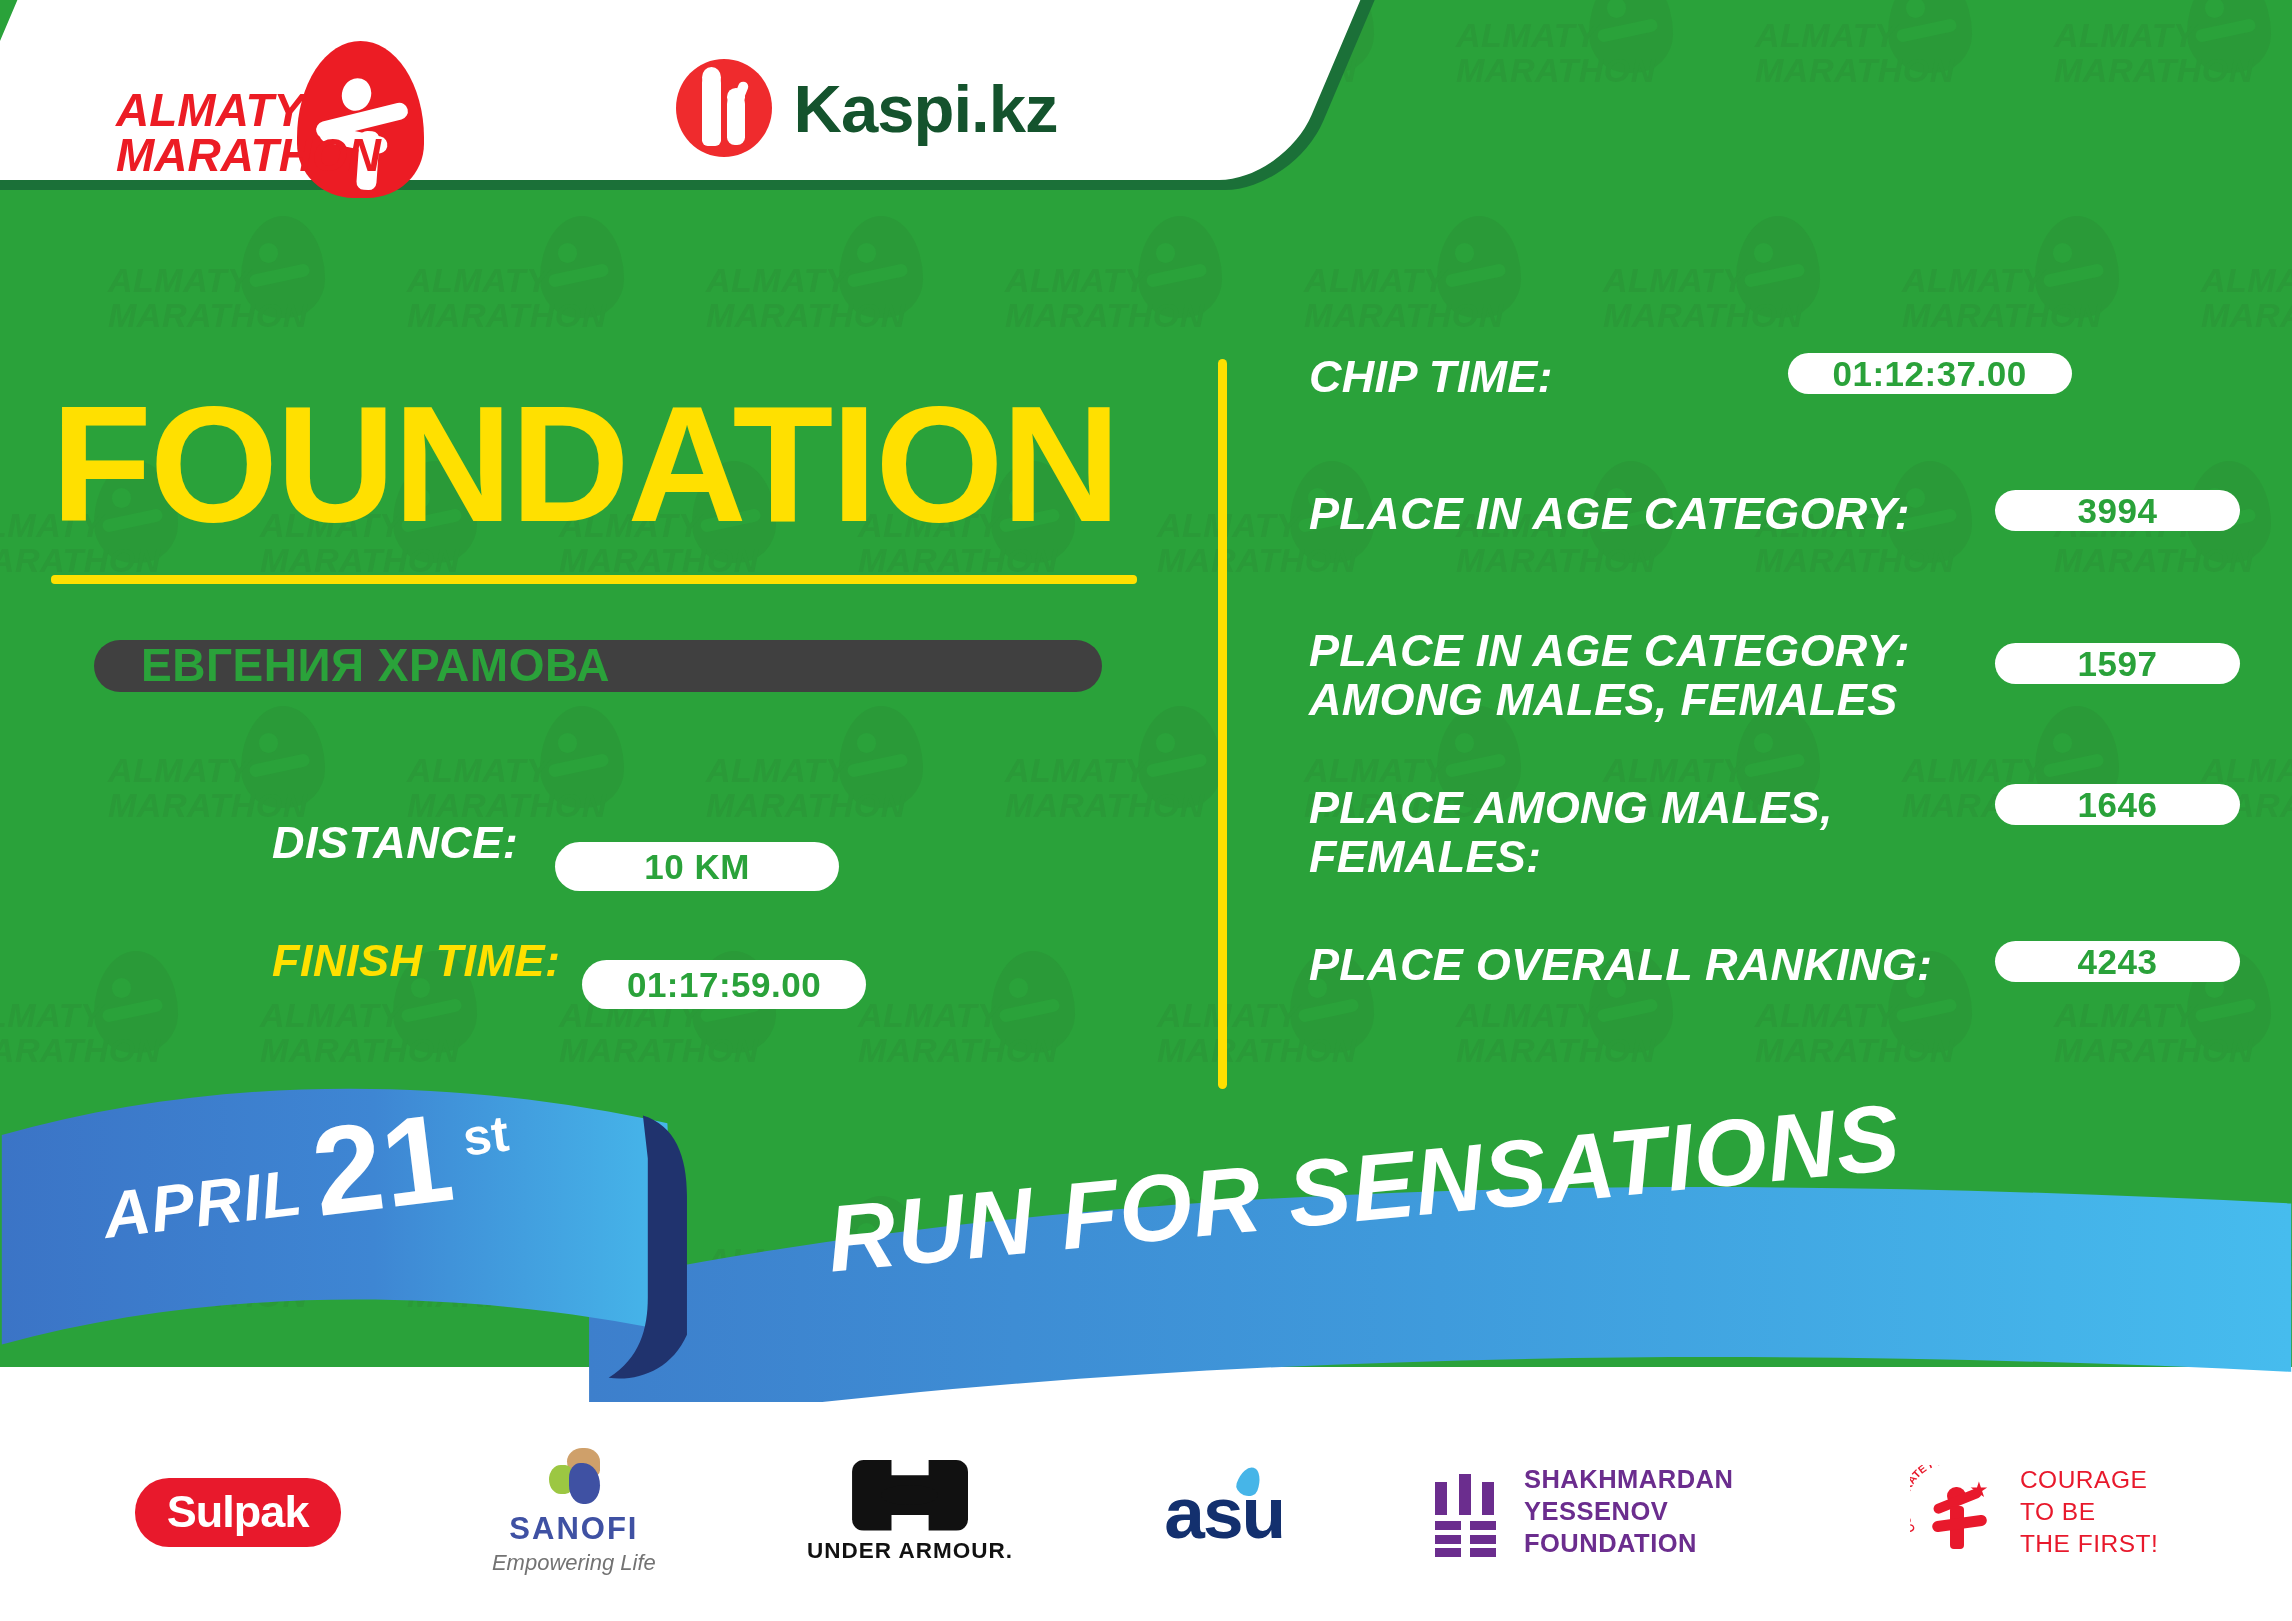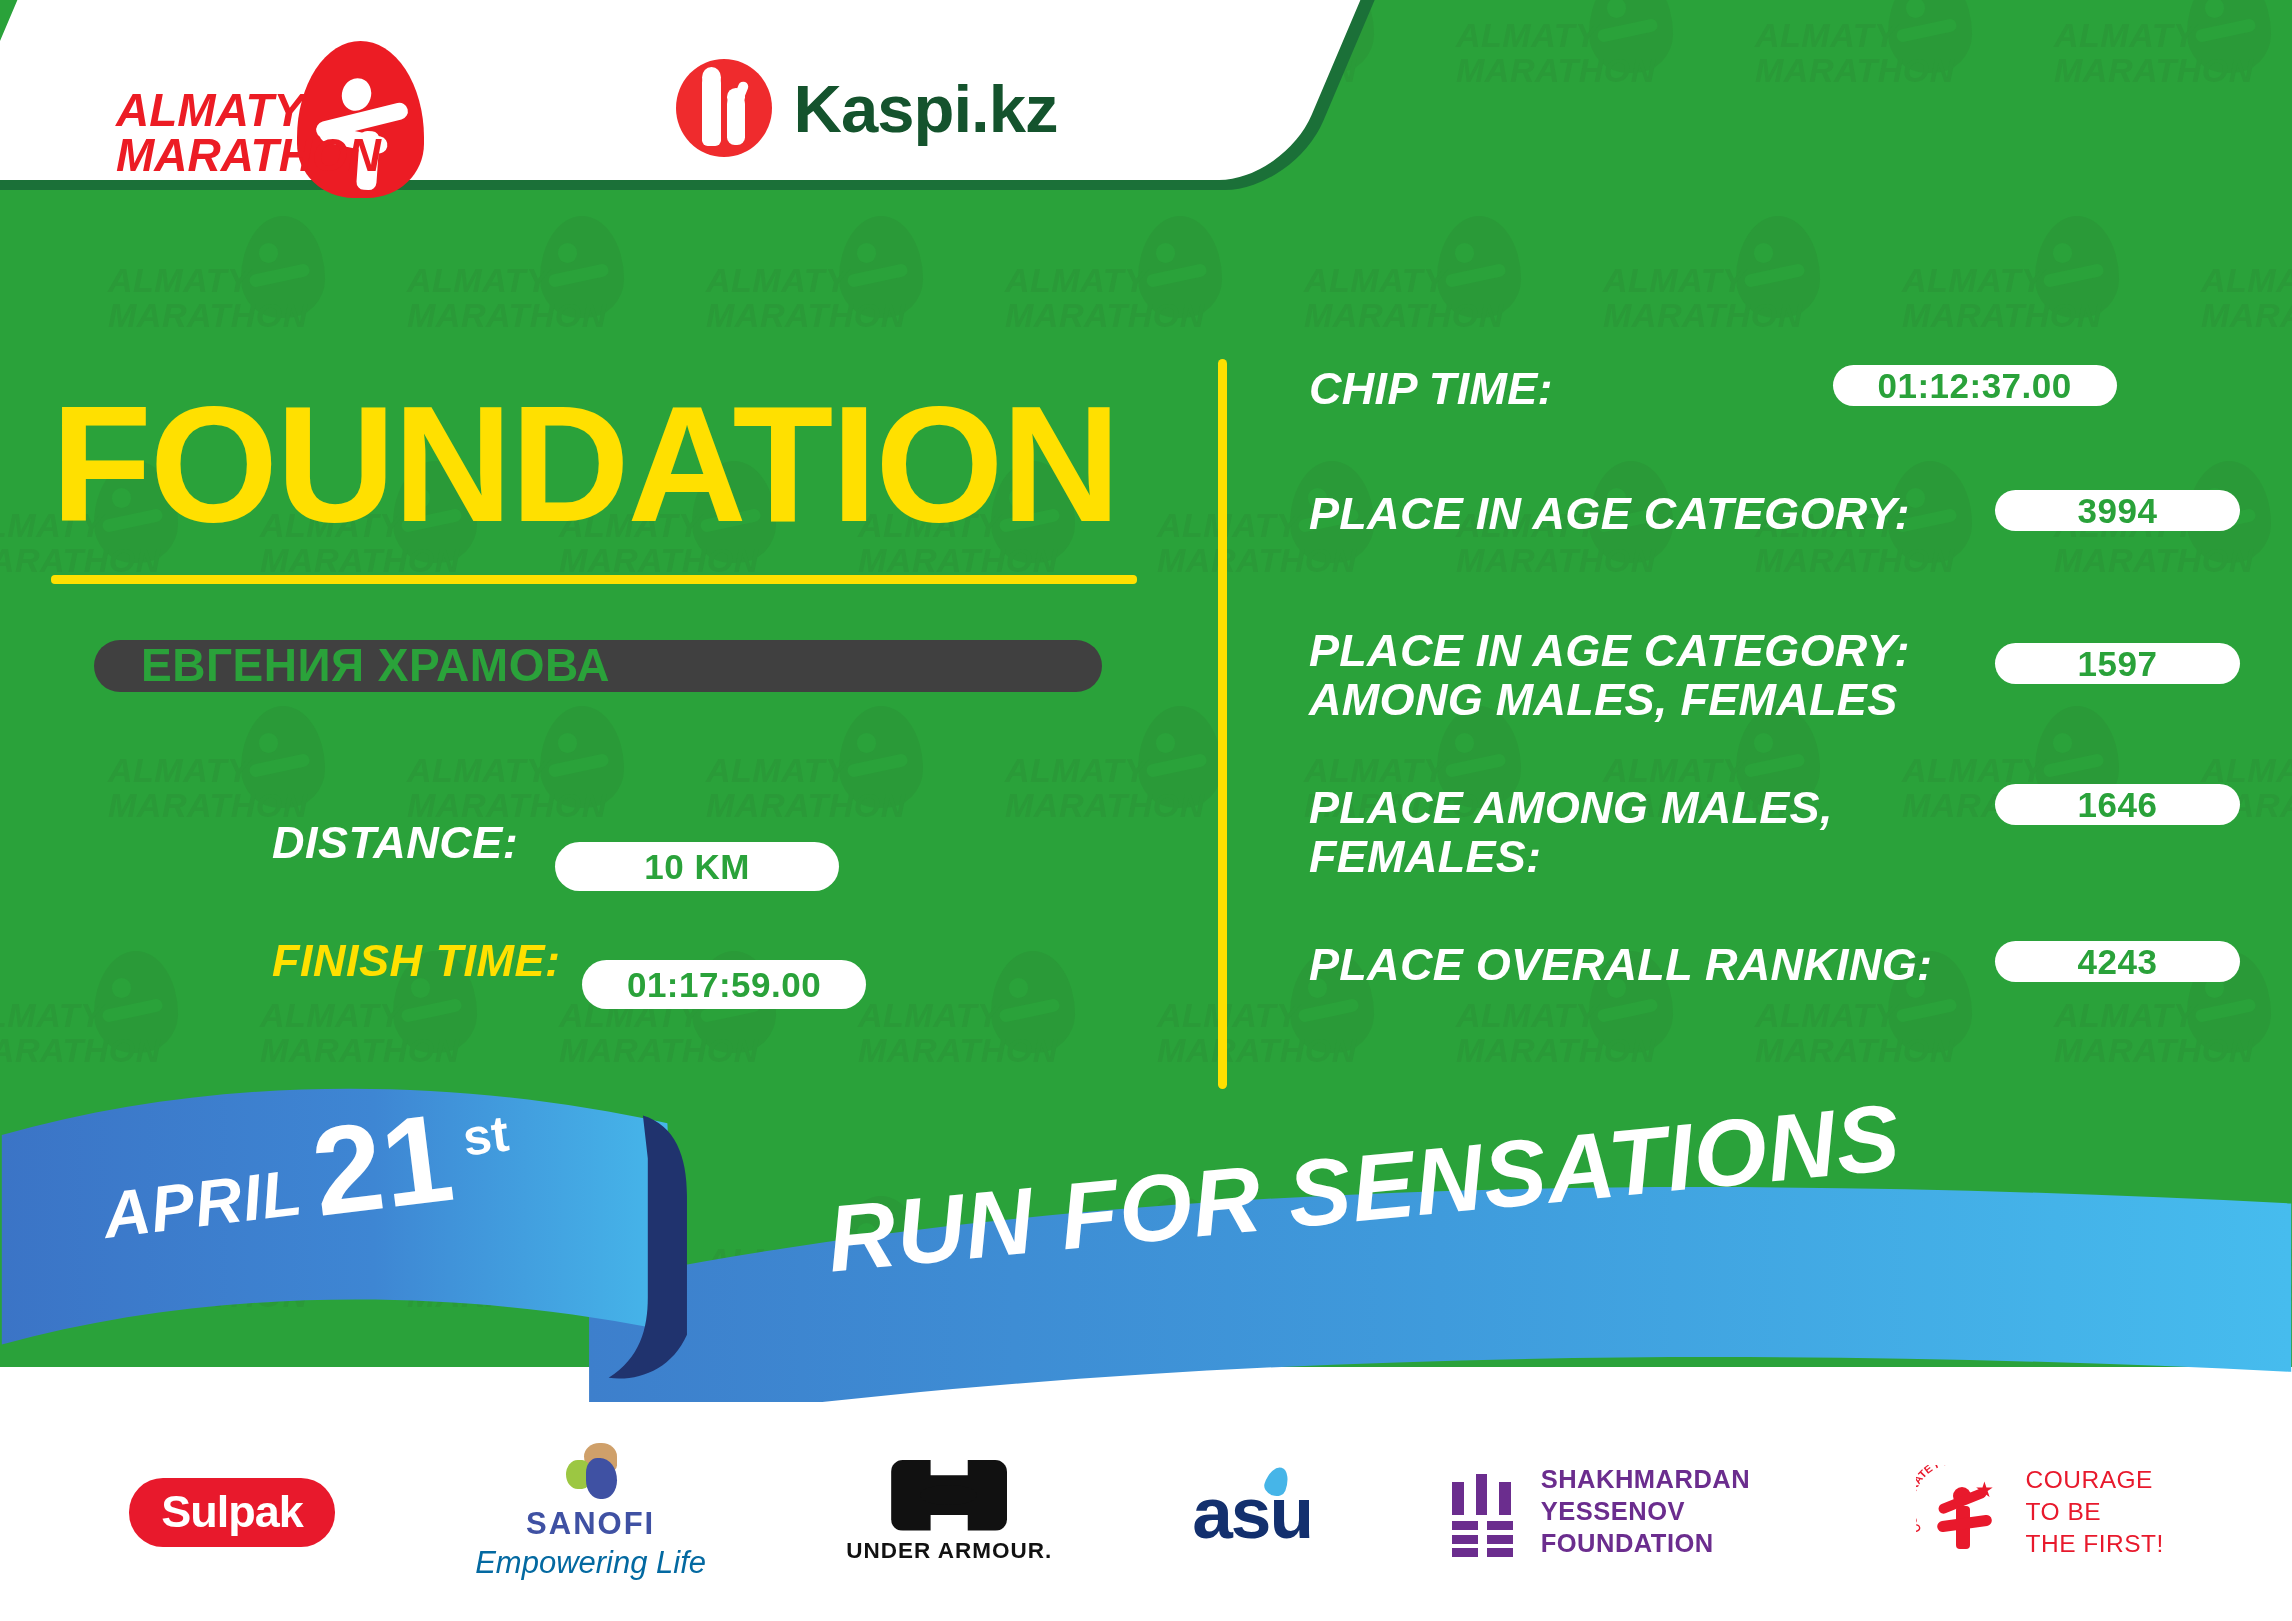--- a/index.html
+++ b/index.html
@@ -165,21 +165,21 @@
   .stat-pill{
     background:#ffffff;border-radius:25.5px;height:41px;
     display:flex;align-items:center;justify-content:center;
     flex:none;
   }
   .stat-pill span{
     color:#2AA23A;font-weight:bold;font-size:35px;letter-spacing:0.5px;
     font-family:"Liberation Sans",sans-serif;
   }
 
-  .sr0{left:54px;top:12px;width:936px;justify-content:flex-start;gap:45px;}
+  .sr0{left:54px;top:0px;width:936px;justify-content:flex-start;}
   .sr0 .stat-label{text-align:left;width:461px;}
   .sr0 .stat-pill{width:284px;margin-left:17.6px;}
 
   .sr1{left:54px;top:137px;width:936px;}
   .sr1 .stat-label{width:686px;text-align:left;}
   .sr1 .stat-pill{width:245px;}
 
   .sr2{left:54px;top:274px;width:936px;}
   .sr2 .stat-label{width:686px;text-align:left;}
   .sr2 .stat-pill{width:245px;margin-top:16px;}
@@ -228,21 +228,21 @@
     display:flex;align-items:center;justify-content:center;
     font-family:"Liberation Sans",sans-serif;
   }
 
   .sp-sanofi{text-align:center;font-family:"Liberation Sans",sans-serif;}
   .sp-sanofi .mark{position:relative;width:61px;height:57px;margin:0 auto 5.9px;}
   .sp-sanofi .m1{position:absolute;left:23.5px;top:0;width:33px;height:29px;background:#CFA06A;border-radius:60% 60% 30% 70%;}
   .sp-sanofi .m2{position:absolute;left:25.5px;top:15.7px;width:31px;height:41px;background:#3F51A3;border-radius:40% 60% 50% 50%;}
   .sp-sanofi .m3{position:absolute;left:5.9px;top:17.6px;width:23.5px;height:29px;background:#9CC742;border-radius:60% 40% 40% 60%;}
   .sp-sanofi .n1{color:#3F51A3;font-size:31px;font-weight:bold;letter-spacing:2px;}
-  .sp-sanofi .n2{color:#0369a1;font-size:31px;font-style:italic;margin-top:3.9px;}
+  .sp-sanofi .n2{color:#737373;font-size:22px;font-style:italic;margin-top:3.9px;}
 
   .sp-oriflame{text-align:center;font-family:"Liberation Sans",sans-serif;}
   .sp-oriflame .n1{font-size:49px;color:#1A1A1A;letter-spacing:6.9px;font-weight:400;}
   .sp-oriflame .n2{
     font-size:18.6px;color:#1A1A1A;letter-spacing:8.8px;margin-top:7.8px;
     display:flex;align-items:center;gap:11.8px;justify-content:center;
   }
   .sp-oriflame .n2::before,.sp-oriflame .n2::after{
     content:"";height:1px;width:55px;background:#1A1A1A;display:block;
   }

